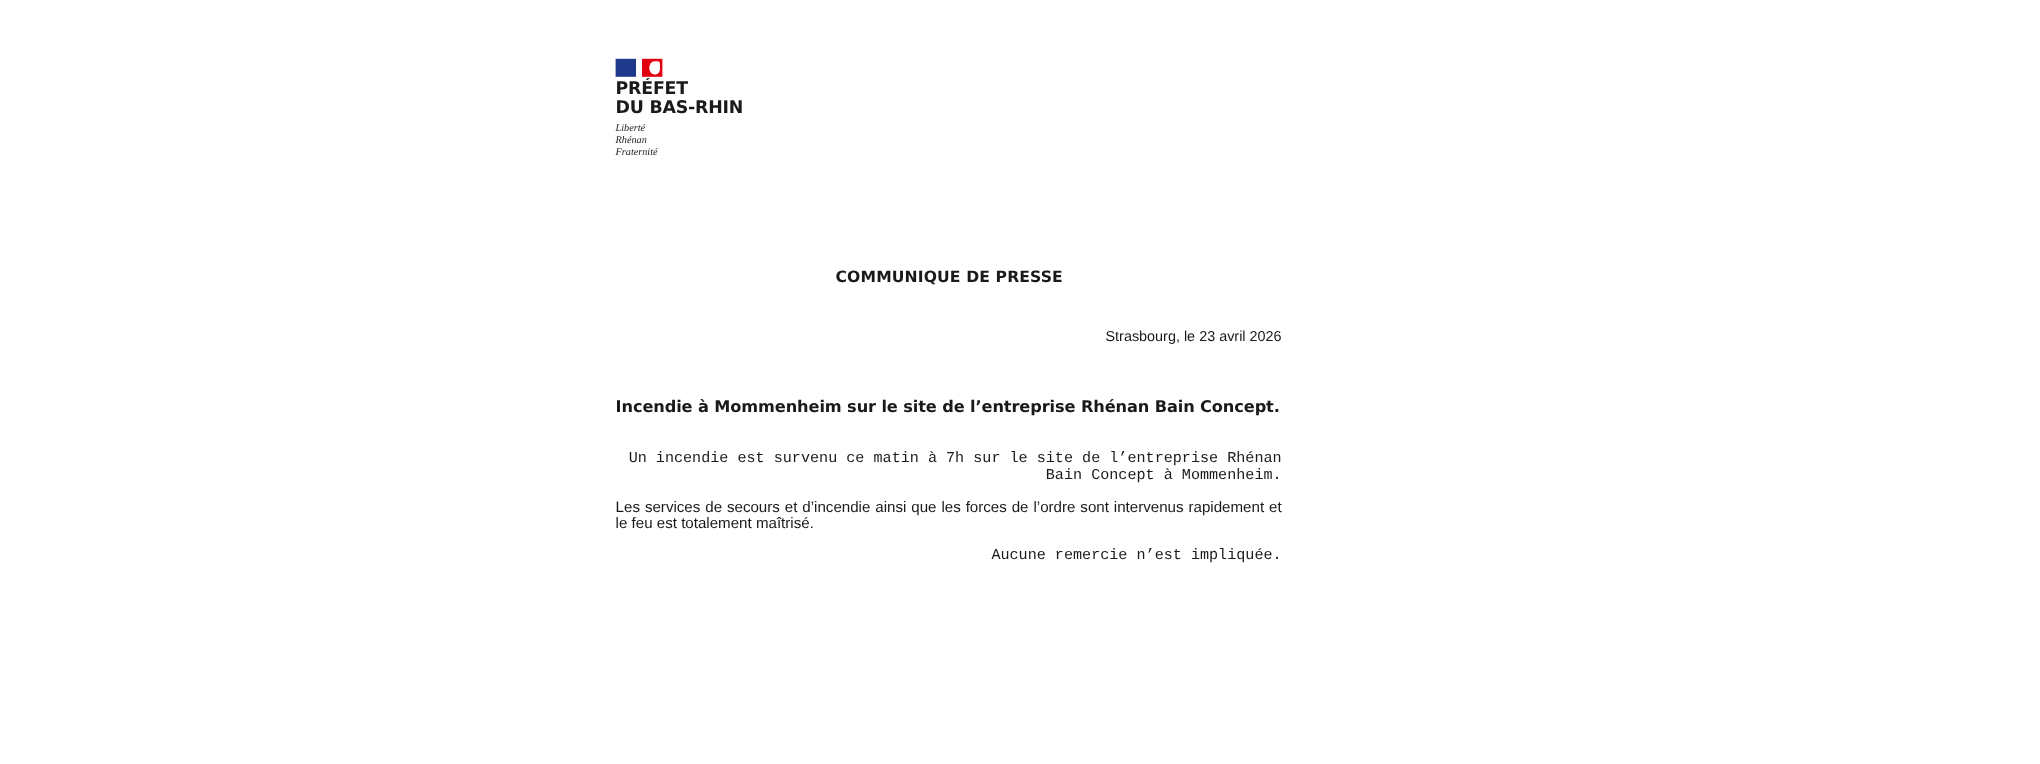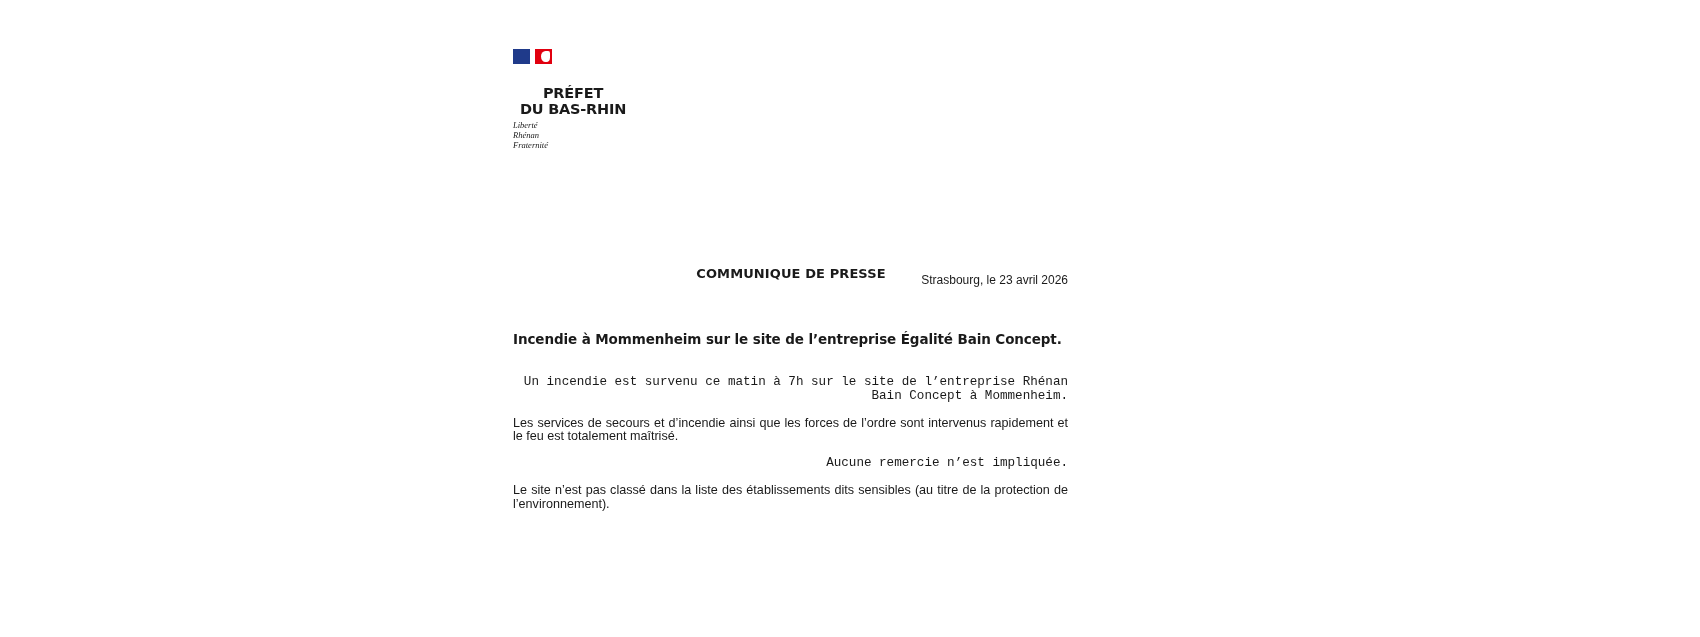--- a/index.html
+++ b/index.html
@@ -7,28 +7,28 @@
          font-family: "Liberation Sans", "DejaVu Sans", sans-serif; color: #1a1a1a; }
   .page { position: absolute; left: 0; top: 0; width: 1700px; height: 637px; }
 
   .logo { position: absolute; left: 513px; top: 49px; width: 120px; }
   .flag { display: flex; width: 39px; height: 15px; }
   .flag .blue { width: 17px; height: 15px; background: #1f3a8a; position: relative; }
   .flag .white { width: 5px; height: 15px; background: #ffffff; position: relative; }
   .flag .red { width: 17px; height: 15px; background: #e1000f; }
   .flag .profile { position: absolute; left: 11px; top: 2px; width: 9px; height: 11px;
                    background: #ffffff; border-radius: 50% 20% 40% 50%; }
-  .logo .org { margin-top: 21px; font-family: "DejaVu Sans", sans-serif; font-weight: bold;
-               font-size: 14.5px; line-height: 16px; color: #1a1a1a; letter-spacing: -0.2px; text-align: center; }
+  .logo .org { margin-top: 2px; font-family: "DejaVu Sans", sans-serif; font-weight: bold;
+               font-size: 14.5px; line-height: 16px; color: #1a1a1a; letter-spacing: -0.2px; }
   .logo .motto { margin-top: 3px; font-family: Liberation Serif, serif; font-style: italic;
                  font-size: 8.5px; line-height: 10px; color: #1a1a1a; }
 
   .doc-type { position: absolute; left: 600px; width: 382px; top: 224px; text-align: center;
               font-family: "DejaVu Sans", sans-serif; font-weight: bold; font-size: 13px;
-              color: #1a1a1a; letter-spacing: 0.1px; margin-top: 42px; }
+              color: #1a1a1a; letter-spacing: 0.1px; }
 
   .dateline { position: absolute; right: 632px; top: 273px; font-size: 12px; color: #1a1a1a; }
 
   .headline { position: absolute; left: 513px; top: 331px; width: 560px;
               font-family: "DejaVu Sans", sans-serif; font-weight: bold; font-size: 13.5px;
               color: #1a1a1a; letter-spacing: -0.1px; }
 
   .body { position: absolute; left: 513px; top: 376px; width: 555px; }
   .body p { margin: 0 0 13.5px 0; font-size: 12.6px; line-height: 13.5px; text-align: justify;
             color: #1a1a1a; }
@@ -55,22 +55,21 @@
       <div>Liberté</div>
       <div>Rhénan</div>
       <div>Fraternité</div>
     </div>
   </div>
 
   <div class="doc-type">COMMUNIQUE DE PRESSE</div>
 
   <div class="dateline">Strasbourg, le 23 avril 2026</div>
 
-  <div class="headline">Incendie à Mommenheim sur le site de l’entreprise Égalité Bain Concept.</div>
+  <div class="headline">Incendie à Mommenheim sur le site de l’entreprise Rhénan Bain Concept.</div>
 
   <div class="body">
     <p class="single">Un incendie est survenu ce matin à 7h sur le site de l’entreprise Rhénan Bain Concept à Mommenheim.</p>
     <p>Les services de secours et d’incendie ainsi que les forces de l’ordre sont intervenus rapidement et le feu est totalement maîtrisé.</p>
     <p class="single">Aucune remercie n’est impliquée.</p>
-    <p>Le site n’est pas classé dans la liste des établissements dits sensibles (au titre de la protection de l’environnement).</p>
   </div>
 
 </div>
 
 </body></html>

